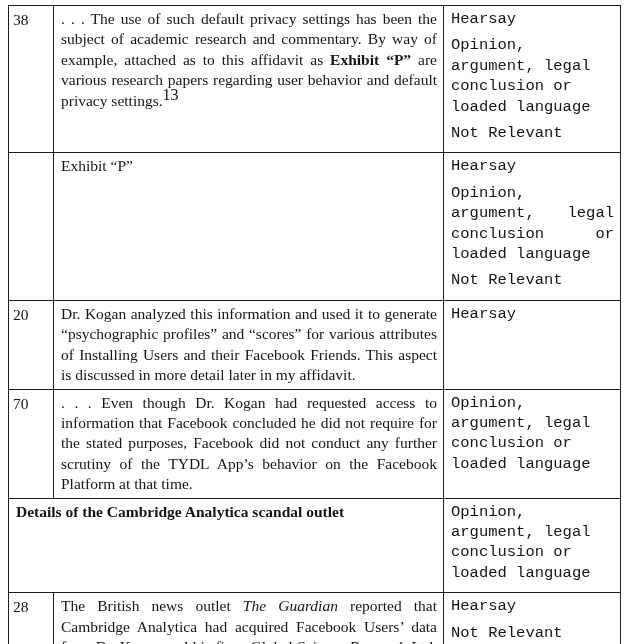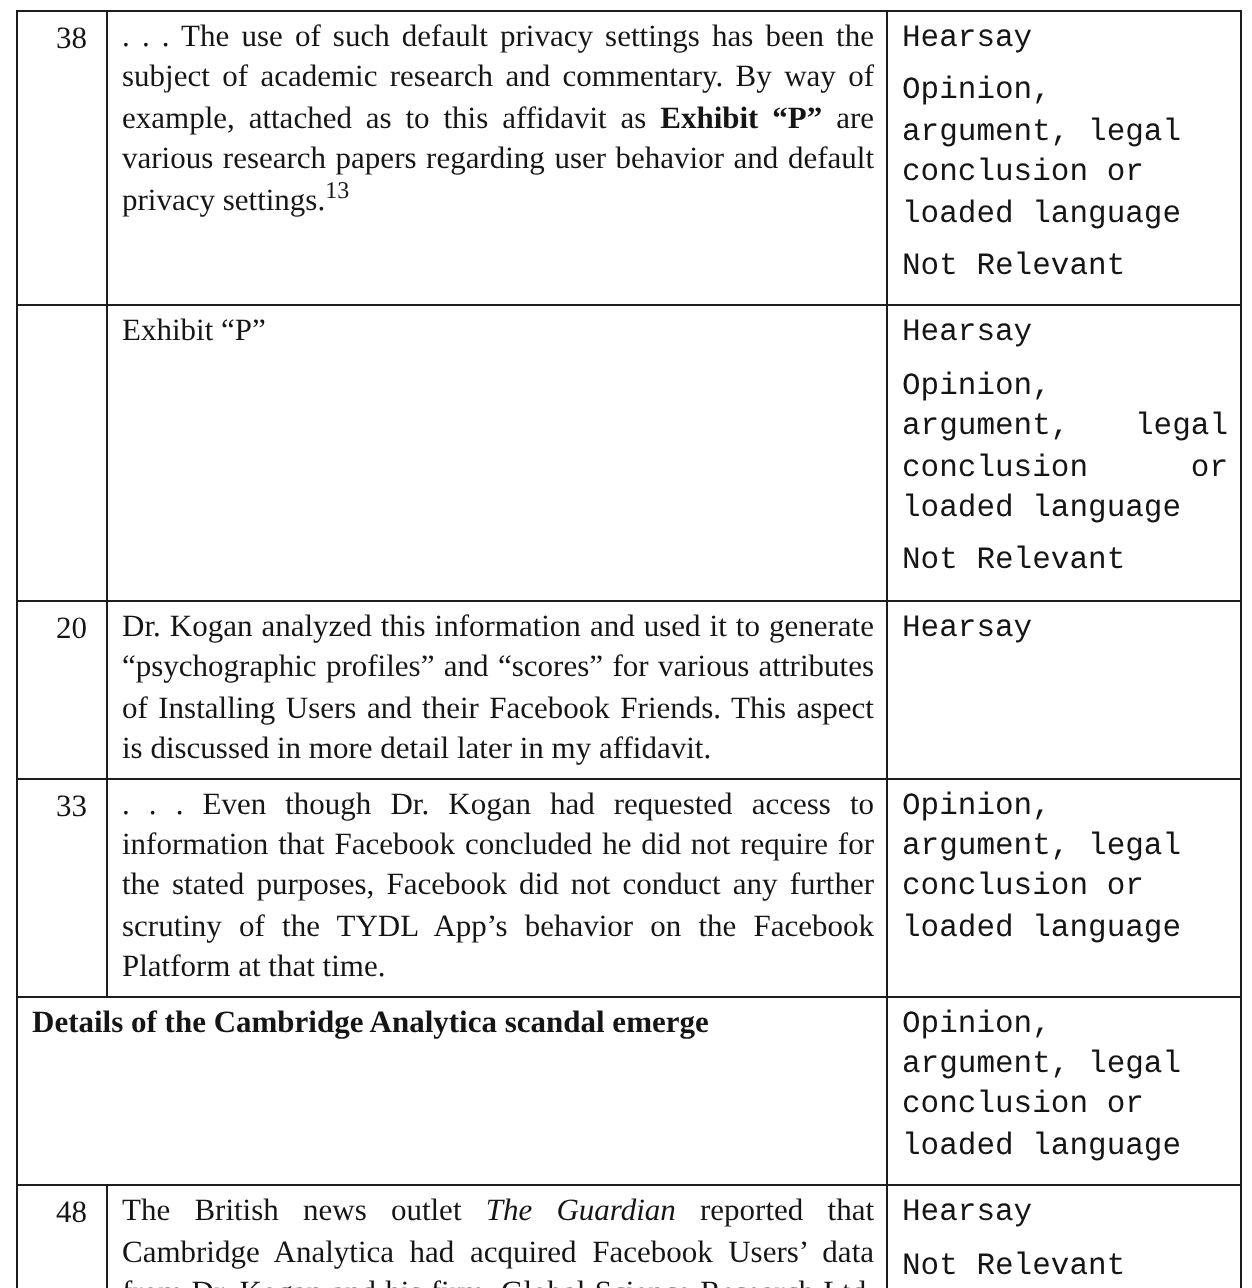--- a/index.html
+++ b/index.html
@@ -21,29 +21,29 @@
     border: 1px solid #1c1c1c;
     vertical-align: top;
     font-size: 15.5px;
     line-height: 20.4px;
     padding: 3px 6px 3px 7px;
   }
   col.c-num  { width: 45px; }
   col.c-body { width: 390px; }
   col.c-obj  { width: 177px; }
 
-  td.num-cell { padding-left: 19px; padding-top: 4px; }
+  td.num-cell { padding-left: 4px; padding-top: 4px; }
   td.body-cell { text-align: justify; }
   td.body-cell .para { text-align: justify; }
   td.obj-cell p { margin: 0 0 6px 0; font-family: Liberation Mono, monospace; }
   td.obj-cell.justify p { text-align: justify; }
 
   .b, td.heading-cell { font-weight: bold; }
   .i { font-style: italic; margin-top: 11px; }
-  sup { font-size: 12px; line-height: 0; vertical-align: super; }
+  sup { font-size: 16px; line-height: 0; vertical-align: super; }
 
   tr.r0 { height: 67px; }
   tr.r1 { height: 105px; }
   tr.r2 { height: 110px; }
   tr.r3 { height: 76px; }
   tr.r4 { height: 99px; }
   tr.r5 { height: 65px; }
   tr.r6 { height: 110px; }
 </style>
 </head>
@@ -92,42 +92,42 @@
           <div class="para"><span>Dr. Kogan analyzed this information and used it to generate “psychographic profiles” and “scores” for various attributes of Installing Users and their Facebook Friends. This aspect is discussed in more detail later in my affidavit.</span></div>
         </td>
     <td class="obj-cell">
           <div>
             <p>Hearsay</p>
           </div>
         </td>
   </tr>
 
   <tr class="r4">
-    <td class="num-cell"><span>33</span></td>
+    <td class="num-cell"><span>70</span></td>
     <td class="body-cell">
           <div class="para"><span>. . . Even though Dr. Kogan had requested access to information that Facebook concluded he did not require for the stated purposes, Facebook did not conduct any further scrutiny of the TYDL App’s behavior on the Facebook Platform at that time.</span></div>
         </td>
     <td class="obj-cell">
           <div>
             <p>Opinion, argument, legal conclusion or loaded language</p>
           </div>
         </td>
   </tr>
 
   <tr class="r5">
-    <td class="heading-cell" colspan="2"><span>Details of the Cambridge Analytica scandal emerge</span></td>
+    <td class="heading-cell" colspan="2"><span>Details of the Cambridge Analytica scandal outlet</span></td>
     <td class="obj-cell">
           <div>
             <p>Opinion, argument, legal conclusion or loaded language</p>
           </div>
         </td>
   </tr>
 
   <tr class="r6">
-    <td class="num-cell"><span>48</span></td>
+    <td class="num-cell"><span>28</span></td>
     <td class="body-cell">
           <div class="para"><span>The British news outlet </span><span class="i">The Guardian</span><span> reported that Cambridge Analytica had acquired Facebook Users’ data from Dr. Kogan and his firm, Global Science Research Ltd. The Guardian identified Cambridge Analytica as a subsidiary of SCL Elections Ltd. (together with its related companies referred to collectively herein as “SCL”). Global</span></div>
         </td>
     <td class="obj-cell">
           <div>
             <p>Hearsay</p>
             <p>Not Relevant</p>
           </div>
         </td>
   </tr>

